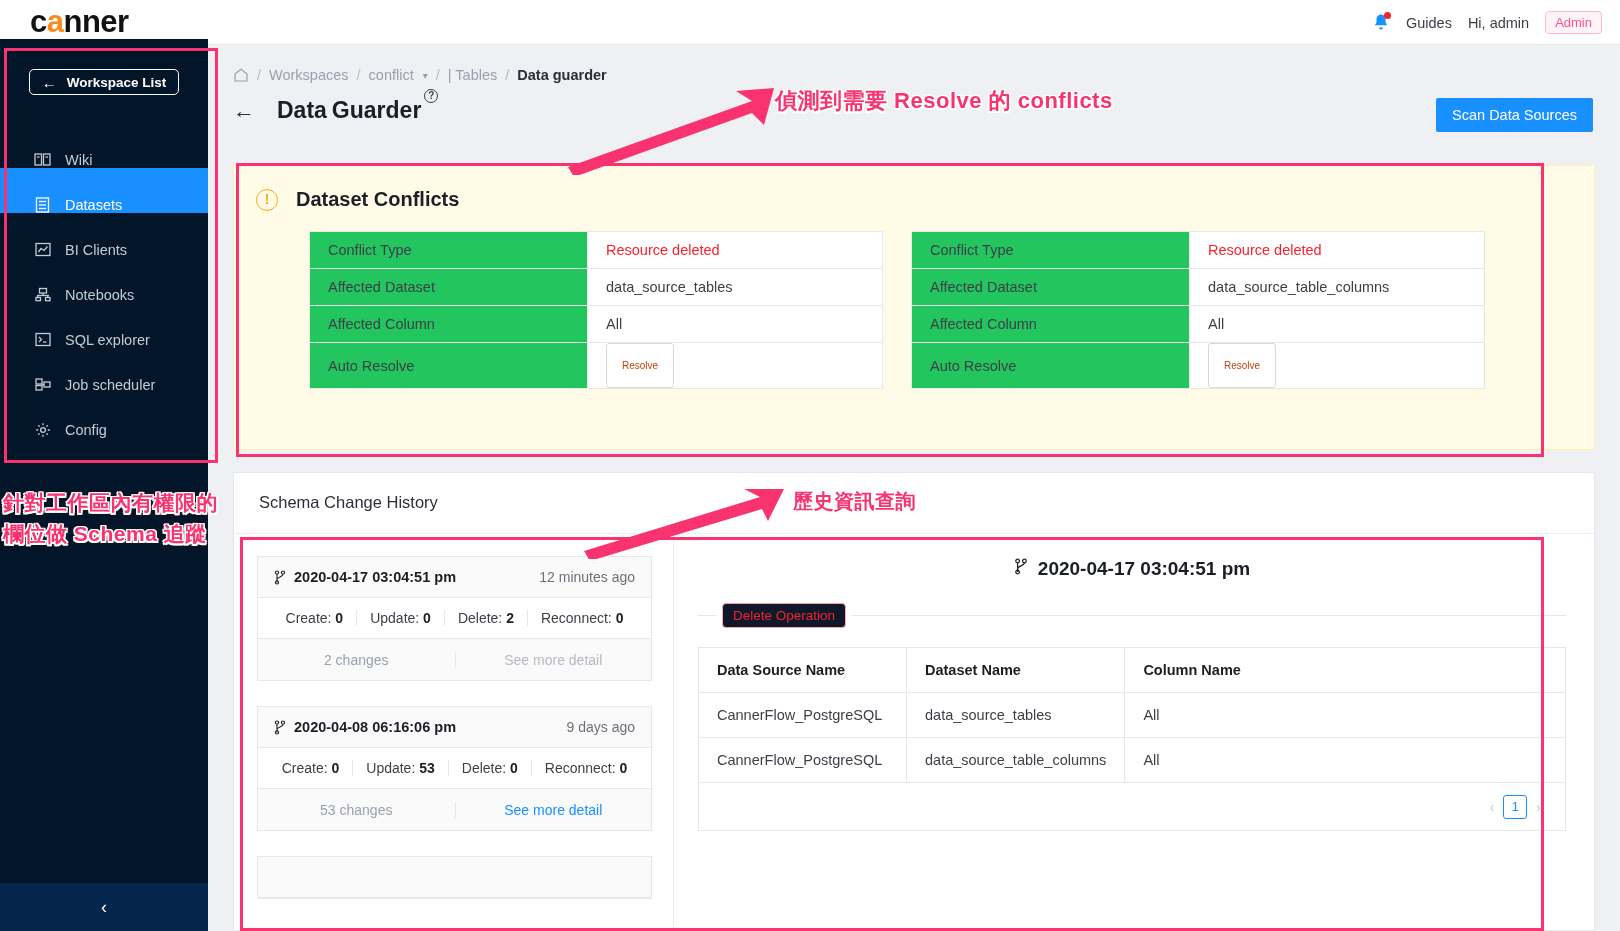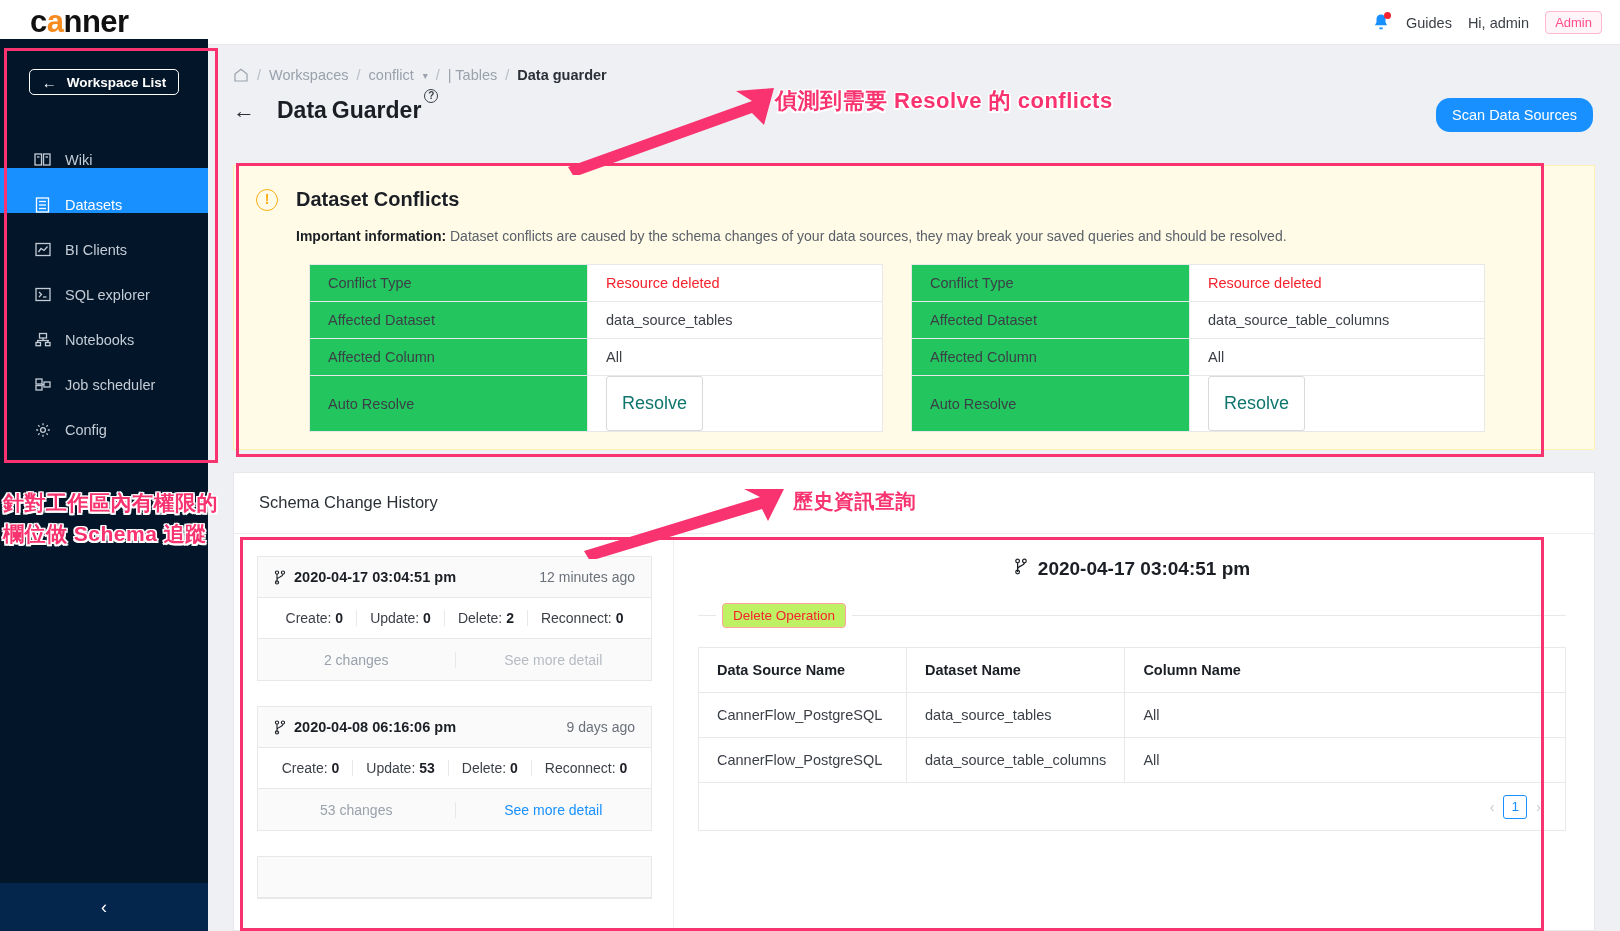--- a/index.html
+++ b/index.html
@@ -70,21 +70,21 @@
   .page-title { font-size: 23px; font-weight: 700; color: #1b1f25; position: relative; }
   .title-gap { display: inline-block; width: 5px; }
   .help-icon {
     position: absolute; right: -17px; top: -8px;
     width: 14px; height: 14px; border: 1.2px solid #3b3f46; border-radius: 50%;
     font-size: 10px; line-height: 12px; text-align: center; color: #3b3f46;
   }
   .scan-btn {
     position: absolute; right: 27px; top: 53px;
     background: #1890ff; color: #fff; font-size: 14.5px;
-    border-radius: 14px; padding: 9px 16px; border: none;
+    border-radius: 2px; padding: 9px 16px; border: none;
   }
 
   
   .conflict-panel {
     position: absolute; left: 25px; top: 120px; width: 1362px; height: 285px;
     background: #fffbe6; border: 1px solid #fff0b3;
   }
   .cp-head { display: flex; align-items: center; gap: 18px; padding: 22px 0 0 22px; }
   .warn-icon {
     width: 22px; height: 22px; border: 1.8px solid #faad14; border-radius: 50%;
@@ -97,21 +97,21 @@
   .tables-wrap { display: flex; gap: 28px; margin: 20px 0 0 75px; }
   .ctable { width: 574px; background: #fff; border: 1px solid #e8e8e8; border-collapse: collapse; }
   .ctable tr { border-bottom: 1px solid #e8e8e8; }
   .ctable tr:last-child { border-bottom: none; }
   .ctable td { padding: 0 18px; height: 37px; font-size: 14.5px; color: #3b3f46; vertical-align: middle; }
   .ctable td.lbl { width: 278px; border-right: 1px solid #e8e8e8; background: #22c55e; }
   .ctable td.red { color: #f5222d; }
   .ctable tr.tall td { height: 46px; }
   .resolve-btn {
     background: #fff; border: 1px solid #d9d9d9; border-radius: 3px;
-    padding: 16px 15px; font-size: 18px; color: #0f766e;
+    padding: 16px 15px; font-size: 10px; color: #c2410c;
     font-family: "Liberation Sans", sans-serif;
   }
 
   
   .hist-panel {
     position: absolute; left: 25px; top: 427px; width: 1362px; height: 459px;
     background: #fff; border: 1px solid #e6e8ec;
   }
   .hist-title { padding: 20px 0 0 25px; font-size: 16.5px; color: #2b2f36; }
   .hist-body { display: flex; margin-top: 21px; border-top: 1px solid #eceef1; height: 400px; }
@@ -135,21 +135,21 @@
 
   .hist-right { flex: 1; padding: 24px 28px 0 24px; }
   .hr-title {
     text-align: center; font-size: 19px; font-weight: 700; color: #1b1f25;
     display: flex; align-items: center; justify-content: center; gap: 10px;
   }
   .op-divider { display: flex; align-items: center; margin-top: 23px; }
   .op-line { flex: none; width: 18px; height: 1px; background: #e8e8e8; }
   .op-line.grow { flex: 1; width: auto; }
   .op-badge {
-    border: 1px solid #ffa39e; background: #bef264; color: #f5222d;
+    border: 1px solid #ffa39e; background: #0f172a; color: #f5222d;
     font-size: 13.5px; border-radius: 4px; padding: 4px 10px; margin: 0 6px;
   }
   .dtable { width: 100%; margin-top: 19px; border: 1px solid #e8e8e8; border-collapse: collapse; }
   .dtable th {
     text-align: left; font-size: 14.5px; font-weight: 700; color: #1b1f25;
     padding: 0 18px; height: 45px; border-bottom: 1px solid #e8e8e8; background: #fff;
   }
   .dtable td {
     font-size: 14.5px; color: #3b3f46; padding: 8px 18px; height: 45px;
     border-bottom: 1px solid #e8e8e8;
@@ -234,41 +234,41 @@
             <rect x="1" y="1.5" width="14" height="12"></rect>
             <polyline points="3.5,10 6,6.5 9,8.5 12.5,4.5"></polyline>
           </svg>
         </span>
         <span>BI Clients</span>
       </div>
 
       <div class="nav-item">
         <span class="nav-icon">
           <svg width="16" height="15" viewBox="0 0 16 15" fill="none" stroke="currentColor" stroke-width="1.3">
-            <rect x="1" y="1.5" width="14" height="12"></rect>
-            <polyline points="4,5 6.5,7.5 4,10"></polyline>
-              <line x1="8" y1="10" x2="11.5" y2="10"></line>
-          </svg>
-        </span>
-        <span>SQL explorer</span>
-      </div>
-
-      <div class="nav-item">
-        <span class="nav-icon">
-          <svg width="16" height="15" viewBox="0 0 16 15" fill="none" stroke="currentColor" stroke-width="1.3">
             <rect x="4.5" y="1.5" width="7" height="4.5"></rect>
               <line x1="8" y1="6" x2="8" y2="8.5"></line>
             <line x1="2" y1="8.5" x2="14" y2="8.5"></line>
             <rect x="1" y="10.5" width="4.5" height="3.2"></rect>
               <rect x="10.5" y="10.5" width="4.5" height="3.2"></rect>
             <line x1="2.6" y1="8.5" x2="2.6" y2="10.5"></line>
               <line x1="12.8" y1="8.5" x2="12.8" y2="10.5"></line>
           </svg>
         </span>
         <span>Notebooks</span>
+      </div>
+
+      <div class="nav-item">
+        <span class="nav-icon">
+          <svg width="16" height="15" viewBox="0 0 16 15" fill="none" stroke="currentColor" stroke-width="1.3">
+            <rect x="1" y="1.5" width="14" height="12"></rect>
+            <polyline points="4,5 6.5,7.5 4,10"></polyline>
+              <line x1="8" y1="10" x2="11.5" y2="10"></line>
+          </svg>
+        </span>
+        <span>SQL explorer</span>
       </div>
 
       <div class="nav-item">
         <span class="nav-icon">
           <svg width="16" height="15" viewBox="0 0 16 15" fill="none" stroke="currentColor" stroke-width="1.3">
             <rect x="1" y="2" width="6" height="5"></rect>
               <rect x="1" y="8.5" width="6" height="4.5"></rect>
             <rect x="9" y="5" width="6" height="5"></rect>
             <line x1="7" y1="7.5" x2="9" y2="7.5"></line>
           </svg>
@@ -317,23 +317,20 @@
         <span>Data</span><span class="title-gap"></span><span>Guarder</span>
         <span class="help-icon">?</span>
       </span>
     </div>
     <button class="scan-btn">Scan Data Sources</button>
 
     <div class="conflict-panel">
       <div class="cp-head">
         <span class="warn-icon">!</span>
         <span class="cp-title">Dataset Conflicts</span>
-      </div>
-      <div class="cp-note">
-        <b>Important information:</b><span> Dataset conflicts are caused by the schema changes of your data sources, they may break your saved queries and should be resolved.</span>
       </div>
 
       <div class="tables-wrap">
 
         <table class="ctable">
           <tbody>
               <tr>
             <td class="lbl">Conflict Type</td>
             <td class="red">Resource deleted</td>
           </tr>

